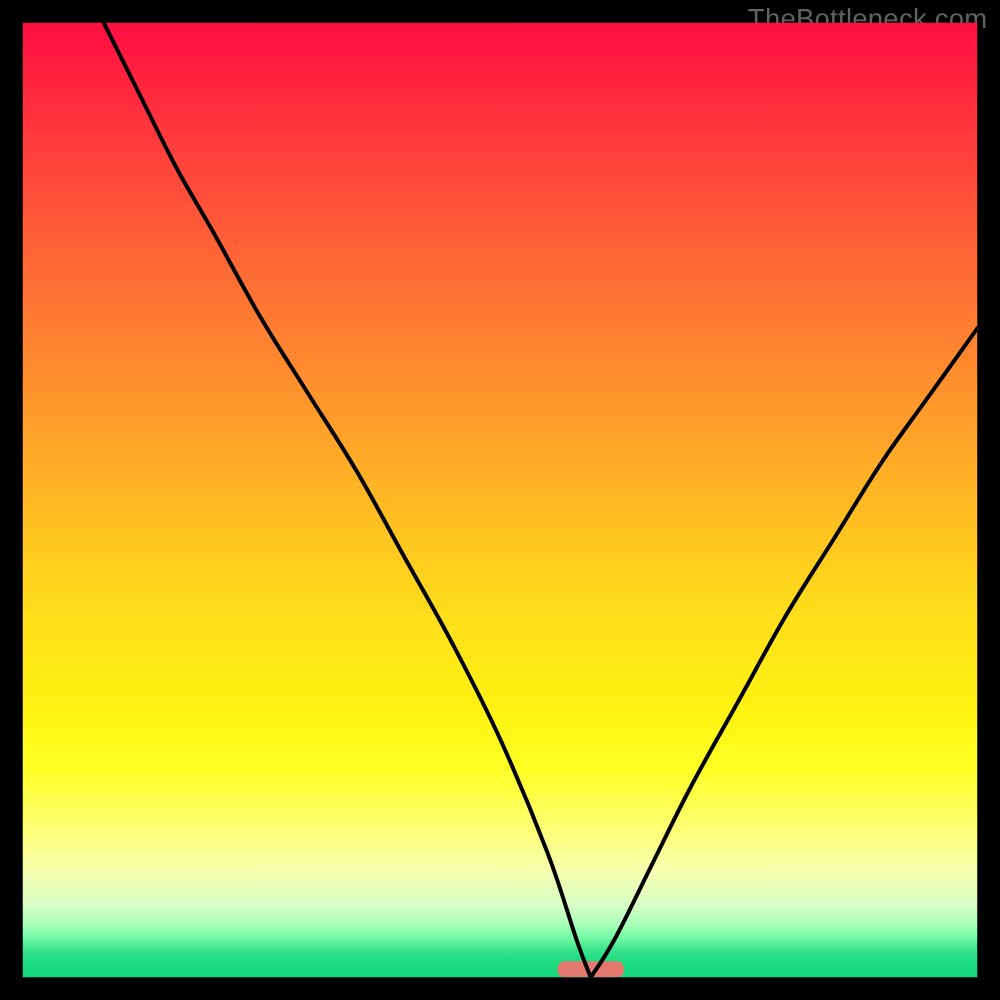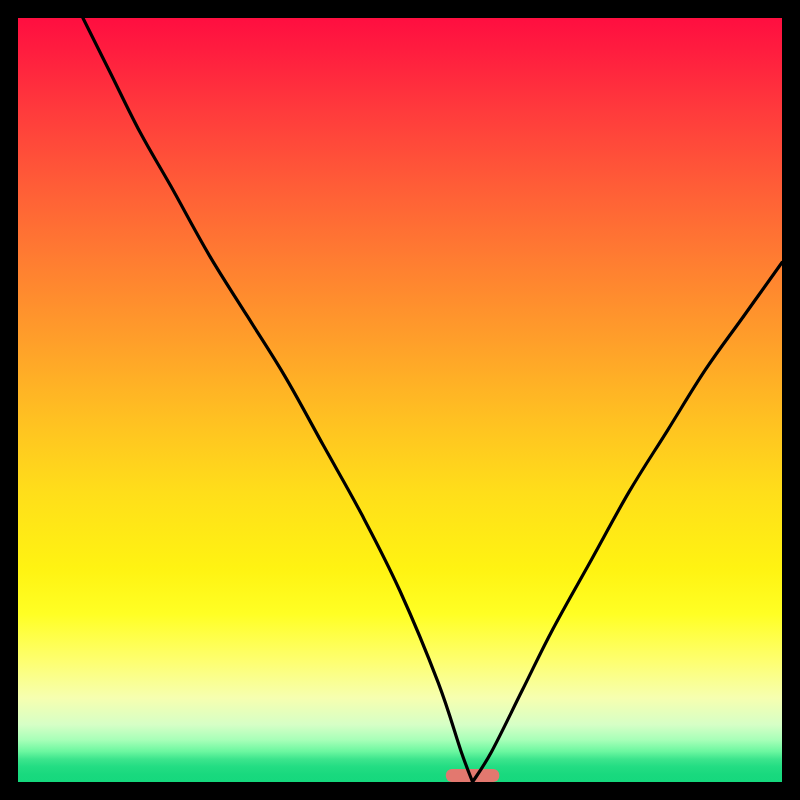--- a/index.html
+++ b/index.html
@@ -76,20 +76,21 @@
     font-size: 22px;
     letter-spacing: 0.2px;
     font-weight: 400;
     user-select: none;
   }
 </style>
 </head>
 <body>
 
 <div class="frame">
+  <div class="attribution">TheBottleneck.com</div>
 
   <div class="plot-area">
     <div class="gradient"></div>
     <svg class="curve-svg" viewBox="0 0 764 764" preserveAspectRatio="none">
       <rect id="marker-rect" class="marker" rx="6" ry="6" x="427.84000000000003" width="53.47999999999996" y="751" height="13"></rect>
       <path id="curve-left" class="curve-path" d="M 64.94 0 C 69.75319999999999 9.626400000000002, 81.36599999999999 32.85200000000002, 91.67999999999999 53.48000000000002 C 101.994 74.10800000000002, 111.23840000000001 93.97200000000004, 122.24000000000001 114.60000000000002 C 133.2416 135.228, 140.4232 146.07679999999993, 152.8 168.07999999999993 C 165.17680000000001 190.08319999999992, 177.248 213.4616, 191 236.84000000000003 C 204.752 260.21840000000003, 215.44799999999998 275.95680000000004, 229.2 297.96000000000004 C 242.952 319.96320000000003, 253.64799999999997 335.7016, 267.4 359.08 C 281.152 382.4584, 291.848 403.08639999999997, 305.6 427.84 C 319.35200000000003 452.5936, 330.048 470.4712, 343.8 496.6 C 357.552 522.7288, 368.248 542.7456, 382 573 C 395.752 603.2544, 409.19840000000005 635.8008, 420.20000000000005 664.68 C 431.20160000000004 693.5591999999999, 436.93159999999995 715.5624, 443.11999999999995 733.44 C 449.30839999999995 751.3176000000001, 452.5172 758.4992, 454.58 764"></path>
       <path id="curve-right" class="curve-path" d="M 454.58 764 C 458.018 758.4992, 464.7412 749.9424, 473.68 733.44 C 482.6188 716.9376000000001, 493.2384 694.3232, 504.24 672.32 C 515.2416 650.3168000000001, 522.4232 634.5784000000001, 534.8 611.2 C 547.1768 587.8216, 559.2479999999999 567.1936000000001, 573 542.44 C 586.7520000000001 517.6864, 597.4480000000001 497.0584, 611.2 473.68 C 624.952 450.3016, 635.648 434.5632, 649.4 412.56 C 663.1519999999999 390.5568, 673.8480000000001 372.068, 687.6 351.44 C 701.352 330.812, 712.048 317.2128, 725.8 297.96000000000004 C 739.5519999999999 278.70720000000006, 757.124 254.1064, 764 244.48000000000002"></path>
     </svg>
   </div>
 </div>

